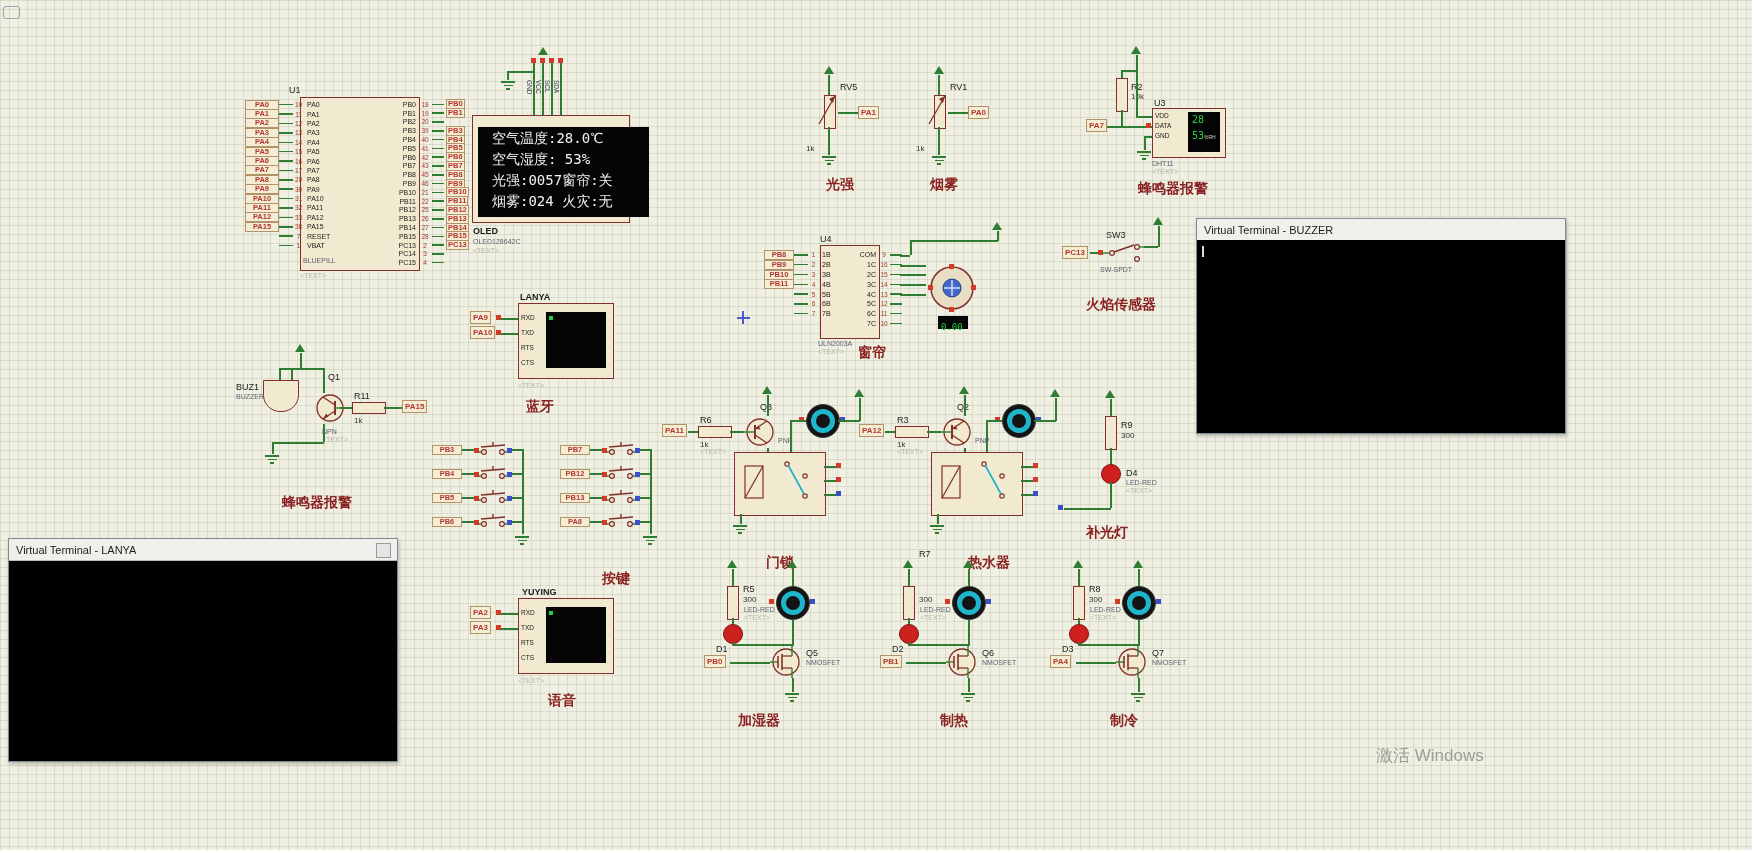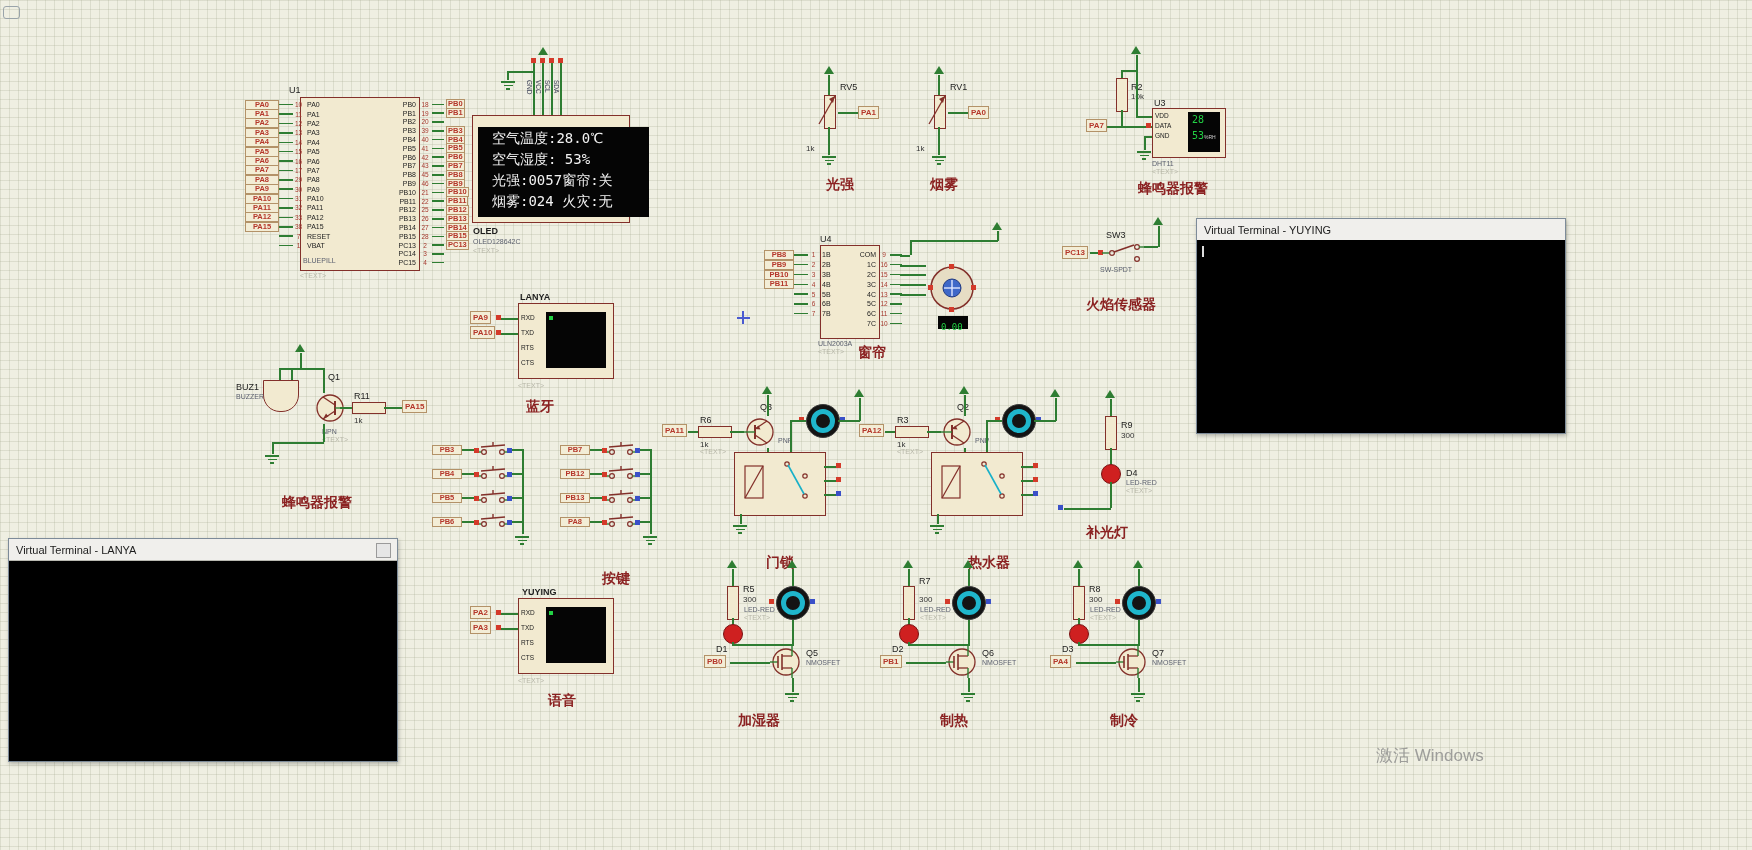--- a/index.html
+++ b/index.html
@@ -920,21 +920,21 @@
         <i></i>
         <i></i>
       </div>
     <div class="cn" style="left:738px;top:712px">加湿器</div>
   </div>
 
   <div class="layer">
     <div class="pwr" style="left:902px;top:560px"></div>
     <i class="w" style="left:908px;top:569px;width:1.5px;height:17px"></i>
     <div class="resv" style="left:903px;top:586px"></div>
-    <div class="ref" style="left:919px;top:576px">R7</div>
+    <div class="ref" style="left:919px;top:549px">R7</div>
     <div class="val" style="left:919px;top:595px">300</div>
     <div class="part" style="left:920px;top:606px">LED-RED</div>
     <div class="tph" style="left:920px;top:614px">&lt;TEXT&gt;</div>
     <i class="w" style="left:908px;top:618px;width:1.5px;height:6px"></i>
     <div class="led" style="left:899px;top:624px"></div>
     <div class="ref" style="left:892px;top:644px">D2</div>
     <i class="w" style="left:908px;top:642px;width:1.5px;height:3px"></i>
     <i class="w" style="left:908px;top:644px;width:60px;height:1.5px"></i>
     <div class="pwr" style="left:962px;top:560px"></div>
     <i class="w" style="left:968px;top:569px;width:1.5px;height:17px"></i>
@@ -1007,21 +1007,21 @@
     <div class="cn" style="left:1110px;top:712px">制冷</div>
   </div>
 
   <div class="layer">
     <i class="abs" style="left:737px;top:317px;width:13px;height:2px;background:#4a5ad0"></i>
     <i class="abs" style="left:742px;top:311px;width:2px;height:13px;background:#4a5ad0"></i>
   </div>
 
   <div class="term" style="left:1196px;top:218px;width:368px;height:214px">
     <div class="tbar">
-      <span>Virtual Terminal - YUYING</span>
+      <span>Virtual Terminal - BUZZER</span>
     </div>
     <div class="tcontent">
       <i class="abs" style="left:5px;top:6px;width:2px;height:11px;background:#ddd"></i>
     </div>
   </div>
 
   <div class="term" style="left:8px;top:538px;width:388px;height:222px">
     <div class="tbar">
       <span>Virtual Terminal - LANYA</span>
       <span class="abs" style="right:6px;top:4px;width:13px;height:13px;background:#e6e6e6;border:1px solid #9a9a9a"></span>

